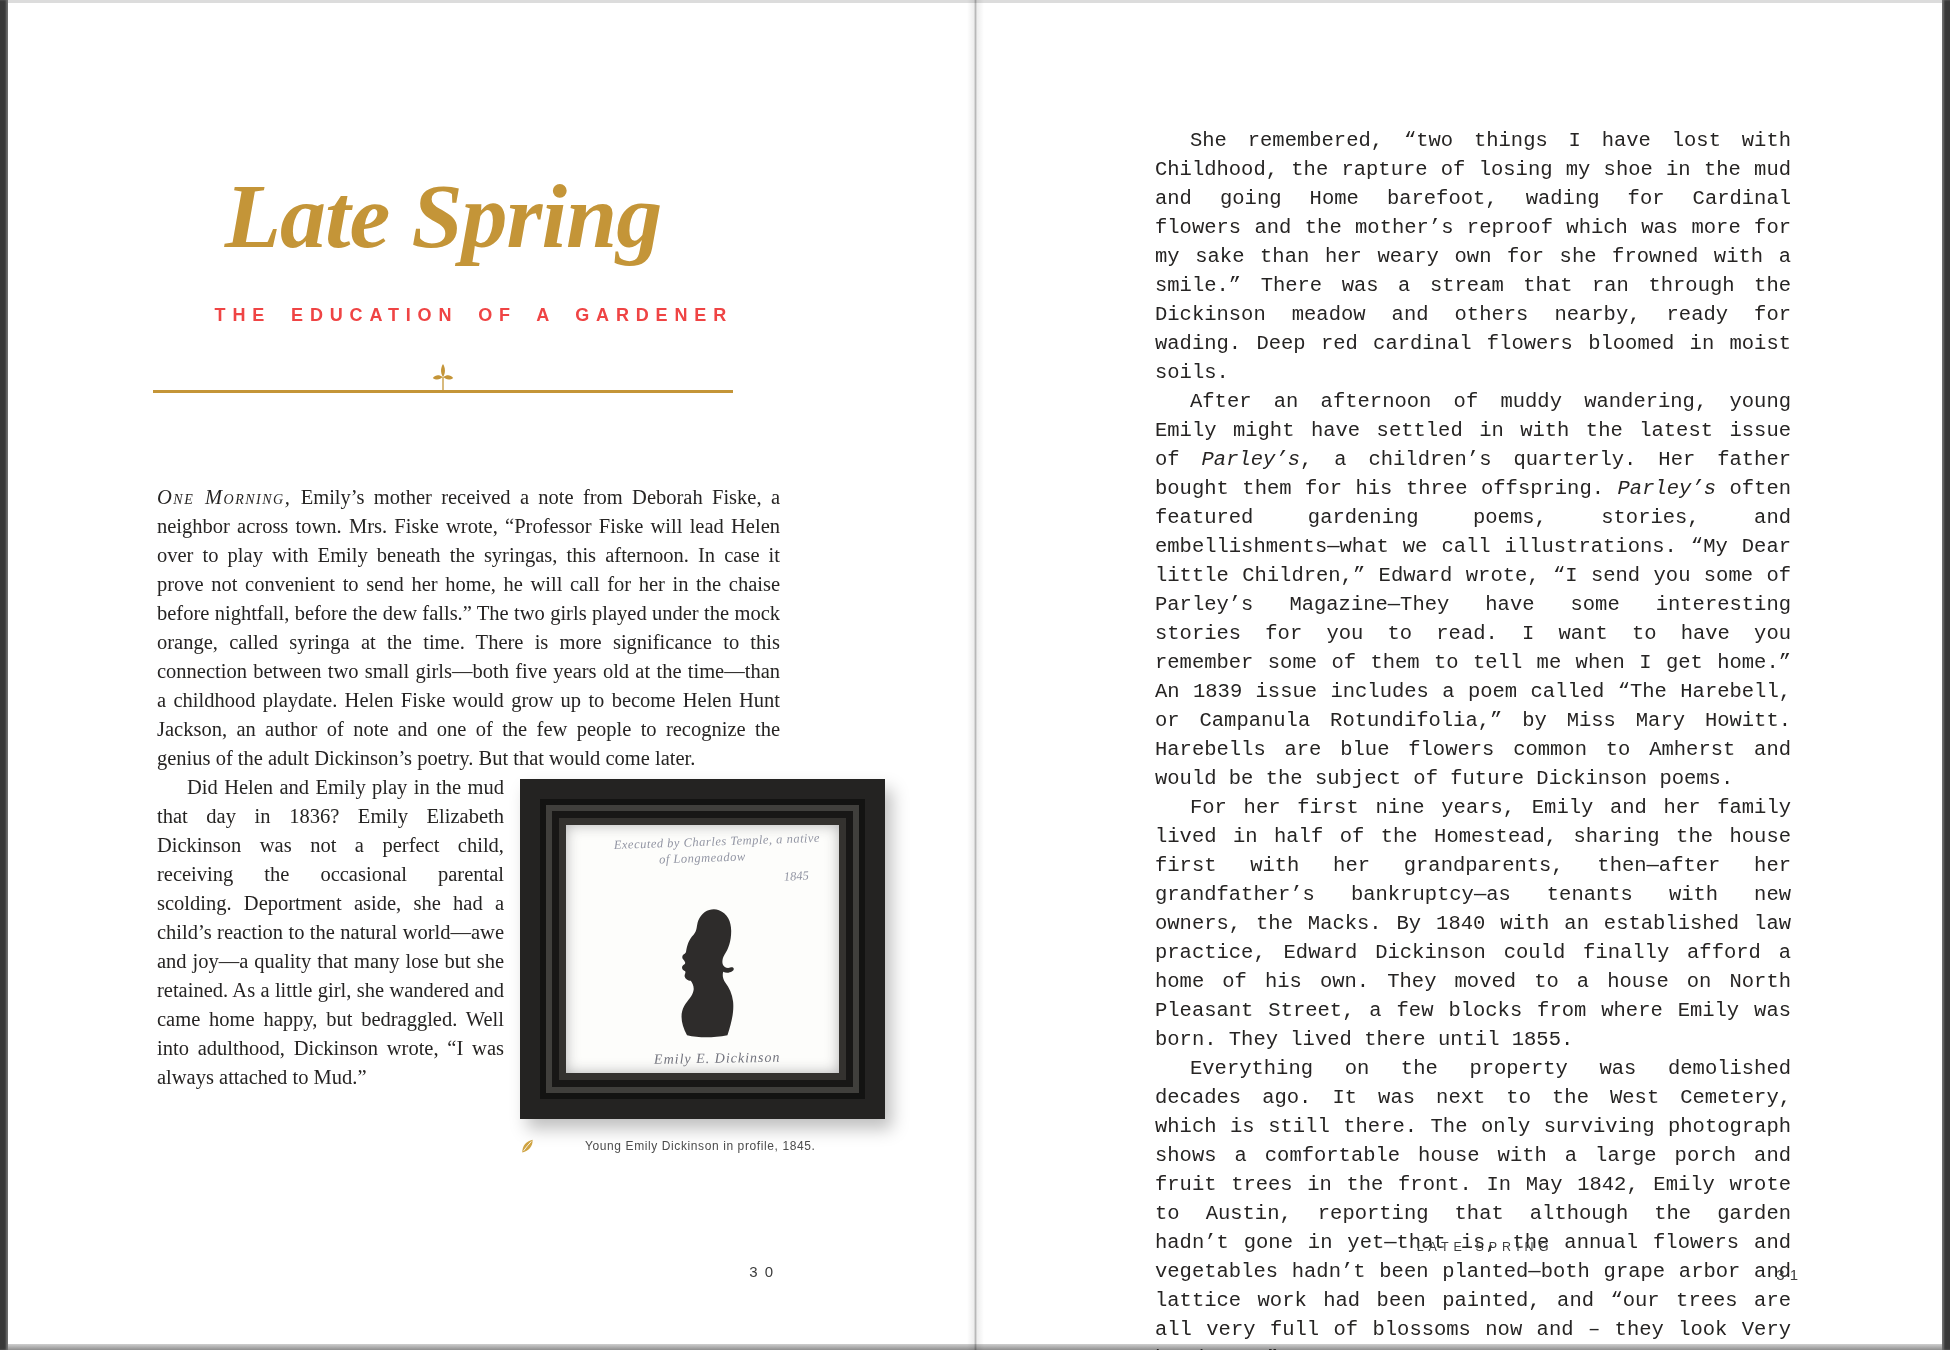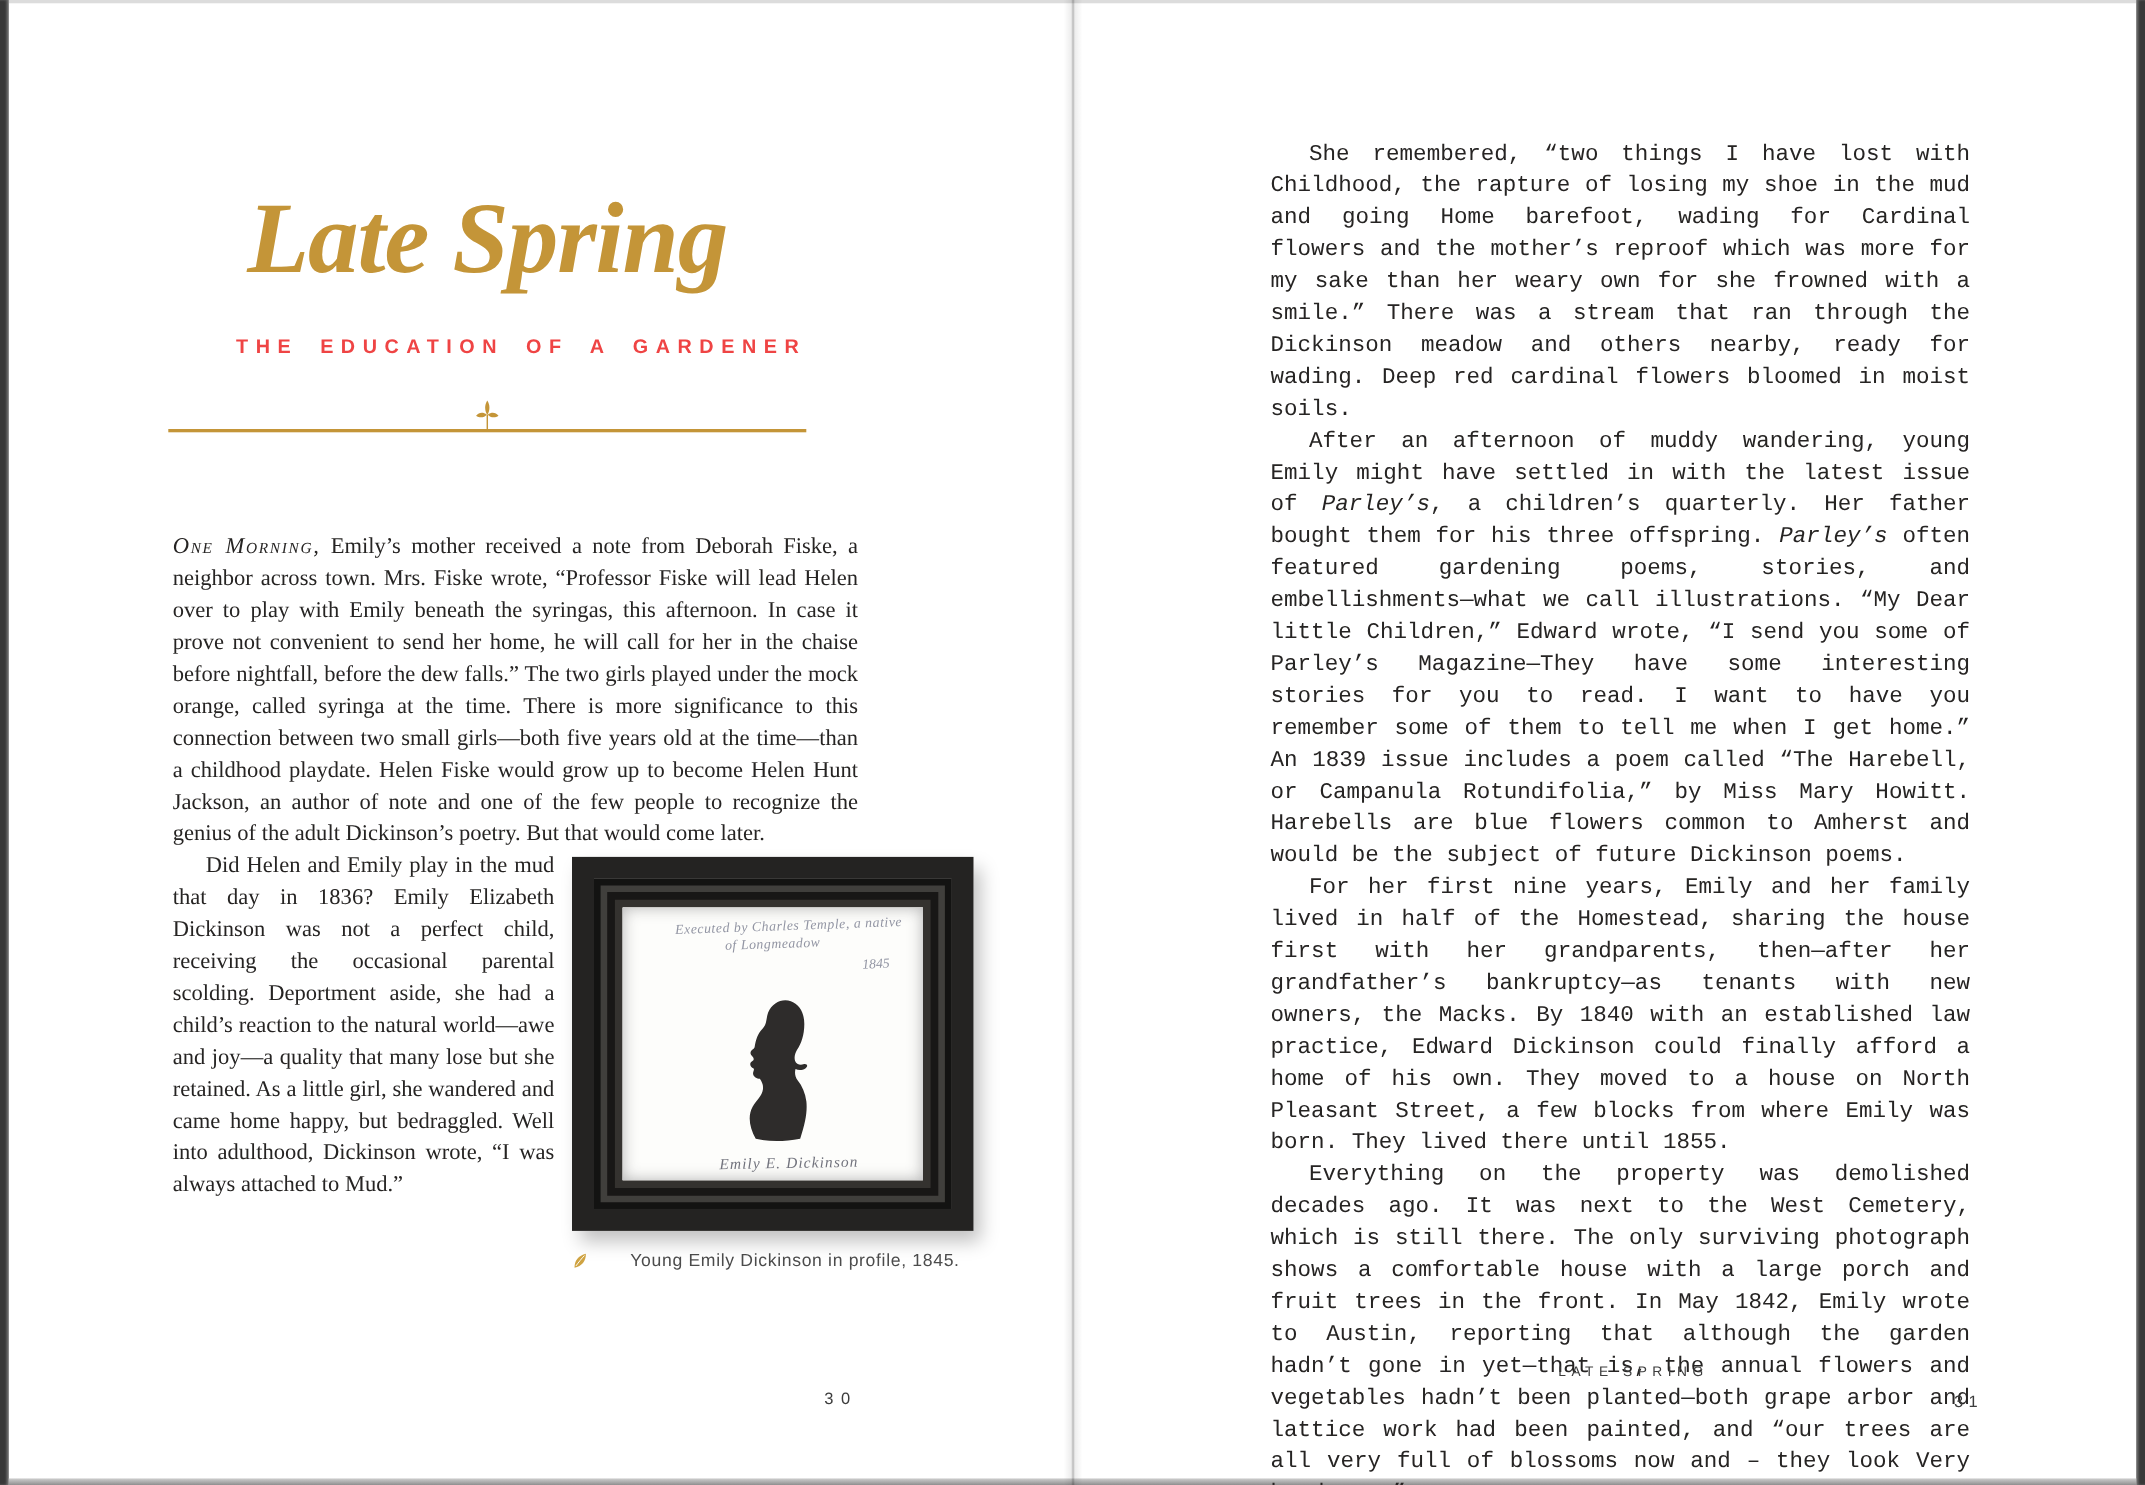--- a/index.html
+++ b/index.html
@@ -43,22 +43,22 @@
     box-shadow:inset 0 0 0 6px #131312,inset 0 0 0 12px #403f3c,inset 0 0 0 19px #181716,inset 0 0 0 26px #34322f,
       7px 10px 16px rgba(0,0,0,.25);}
   .fig-mat{position:absolute;inset:26px;background:#fdfdfb;display:flex;flex-direction:column;align-items:center;
     box-shadow:inset 0 0 14px rgba(40,40,45,.35);}
   .inscription{display:block;margin-top:9px;text-align:center;font-style:italic;font-size:12.5px;line-height:16px;
     color:#9295a3;letter-spacing:.5px;transform:rotate(-2deg);}
   .inscription-year{display:block;width:100%;box-sizing:border-box;text-align:right;padding-right:30px;margin-top:1px;
     font-style:italic;font-size:12.5px;color:#9295a3;transform:rotate(-3deg);}
   .sil-svg{display:block;margin-top:2px;width:96px;height:144px;}
   .signature{display:block;margin-top:5px;font-style:italic;font-size:14px;color:#72737d;letter-spacing:1px;transform:rotate(-1deg);}
-  .fig-caption{display:flex;align-items:center;gap:8px;margin-top:13px;
-    font-family:"Liberation Sans","DejaVu Sans",sans-serif;font-size:16px;letter-spacing:.6px;color:var(--caption-gray);}
+  .fig-caption{display:flex;align-items:center;gap:20px;margin-top:13px;
+    font-family:"Liberation Sans","DejaVu Sans",sans-serif;font-size:12px;letter-spacing:.6px;color:var(--caption-gray);}
   .caption-leaf{width:15px;height:15px;color:#cfa342;flex:0 0 auto;transform:rotate(-8deg);}
 
   
   .right-body{position:absolute;left:1155px;top:126px;width:636px;font-size:20.5px;line-height:29px;text-align:justify;font-family:Liberation Mono, monospace;}
 
   
   .folio{position:absolute;text-align:right;font-family:"Liberation Sans","DejaVu Sans",sans-serif;color:#3c3c3c;}
   .folio-left{left:157px;width:623px;top:1263px;font-size:15px;letter-spacing:7px;}
   .running-footer{position:absolute;left:1167px;width:636px;top:1240px;text-align:center;
     font-family:"Liberation Sans","DejaVu Sans",sans-serif;font-size:12.5px;letter-spacing:5px;color:#3c3c3c;}

